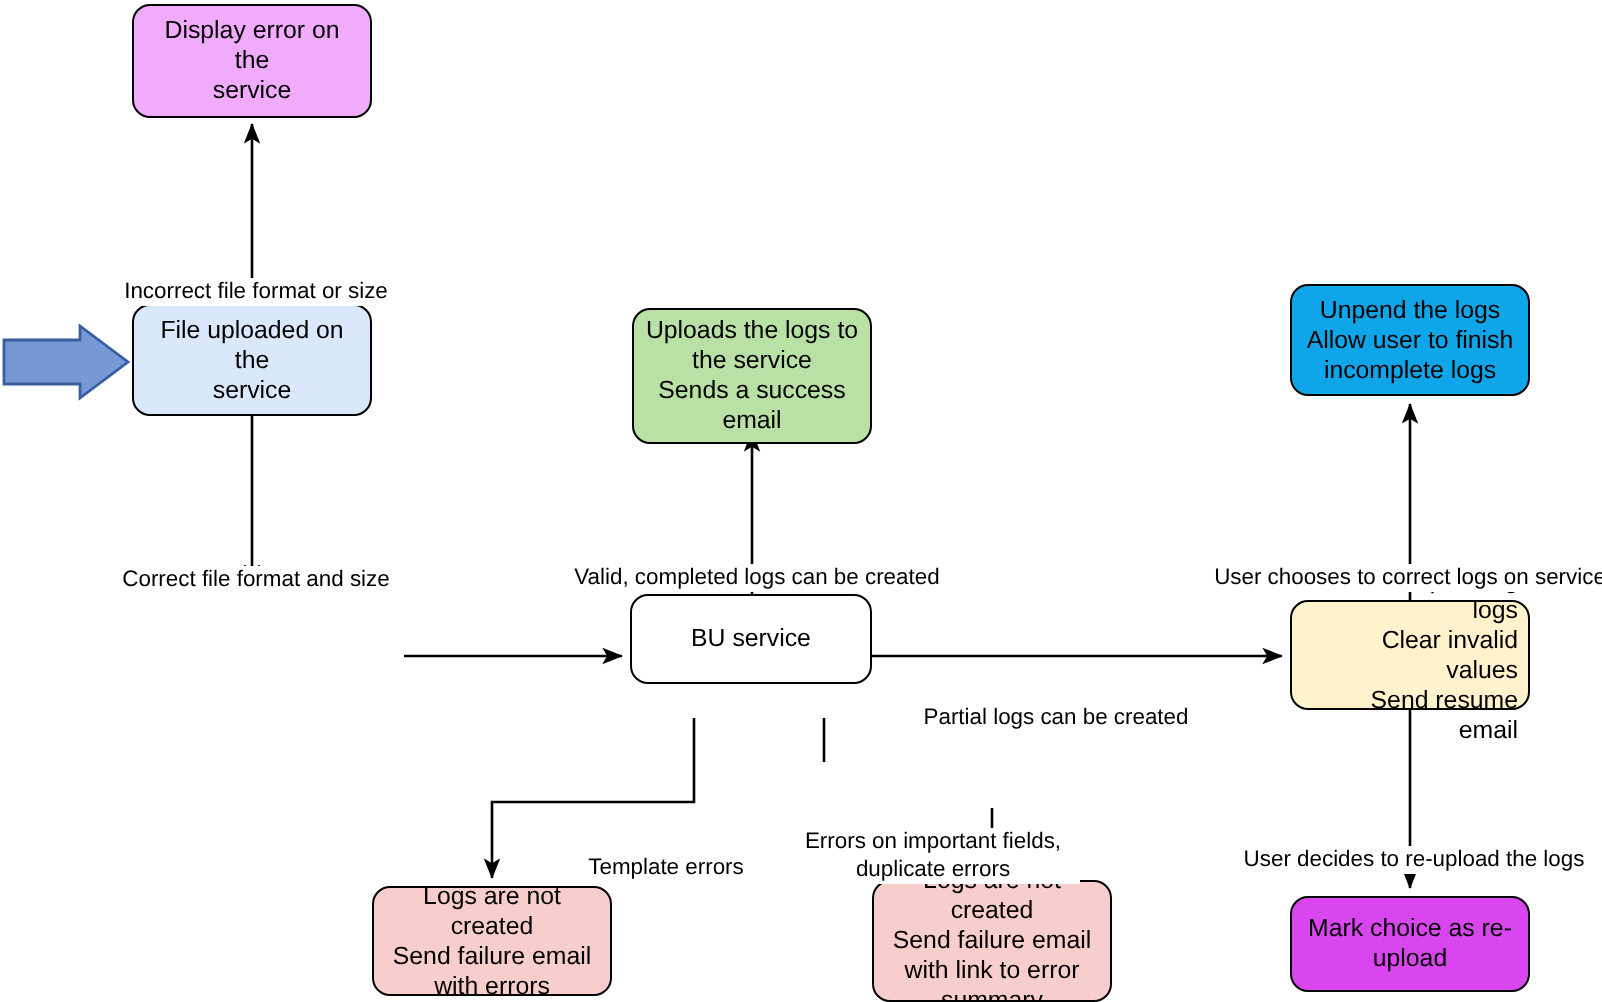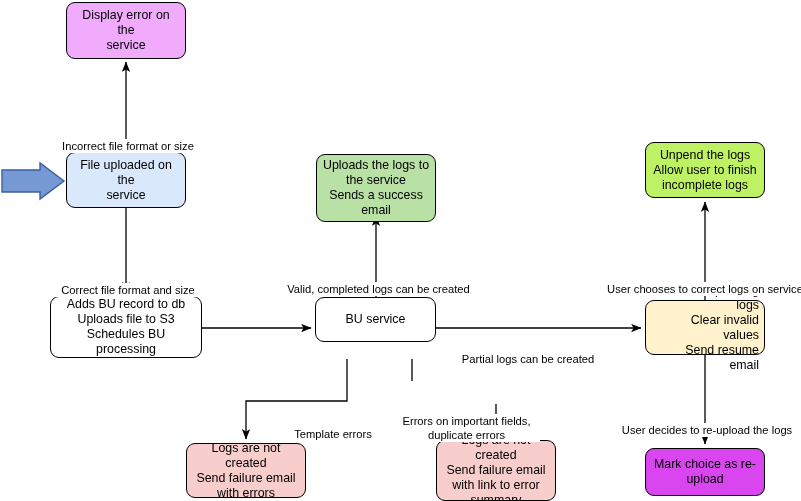--- a/index.html
+++ b/index.html
@@ -93,25 +93,20 @@
   <div class="node" style="left:66px; top:2px; width:120px; height:57px; background:#f0abfc;">
     <span style="white-space:pre-line;">Display error on the
 service</span>
   </div>
 
   <div class="node" style="left:66px; top:152px; width:120px; height:56px; background:#dae8fc;">
     <span style="white-space:pre-line;">File uploaded on the
 service</span>
   </div>
 
-  <div class="node" style="left:50px; top:296px; width:152px; height:62px; background:#ffffff;">
-    <span style="white-space:pre-line;">Adds BU record to db
-Uploads file to S3
-Schedules BU processing</span>
-  </div>
 
   <div class="node" style="left:316px; top:154px; width:120px; height:68px; background:#b9e0a5;">
     <span style="white-space:pre-line;">Uploads the logs to
 the service
 Sends a success
 email</span>
   </div>
 
   <div class="node" style="left:315px; top:297px; width:121px; height:45px; background:#ffffff;">
     <span style="white-space:pre-line;">BU service</span>
@@ -123,21 +118,21 @@
 with errors</span>
   </div>
 
   <div class="node" style="left:436px; top:440px; width:120px; height:61px; background:#f8cecc;">
     <span style="white-space:pre-line;">Logs are not created
 Send failure email
 with link to error
 summary</span>
   </div>
 
-  <div class="node" style="left:645px; top:142px; width:120px; height:56px; background:#bef264;align-items:center;">
+  <div class="node" style="left:645px; top:142px; width:120px; height:56px; background:#0ea5e9;align-items:center;">
     <span style="white-space:pre-line;">Unpend the logs
 Allow user to finish
 incomplete logs</span>
   </div>
 
   <div class="node left-align" style="left:645px; top:300px; width:120px; height:55px; background:#fff2cc;">
     <span style="white-space:pre-line;">Create pending logs
 Clear invalid values
 Send resume email</span>
   </div>

